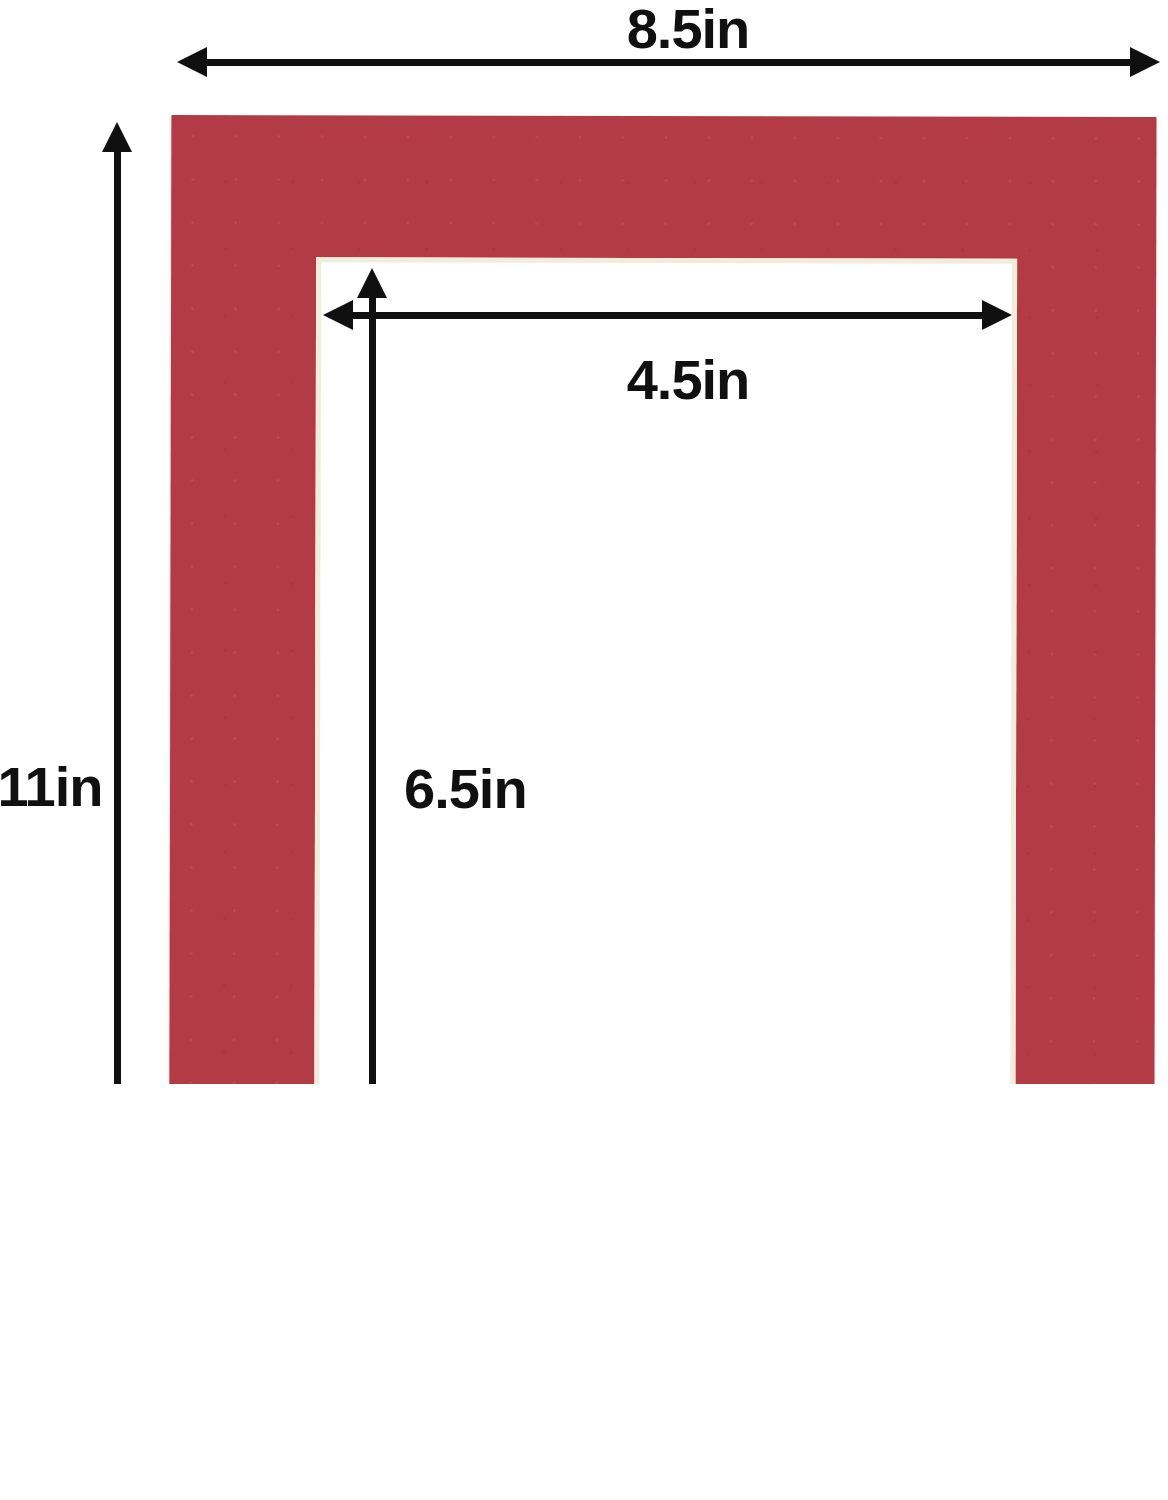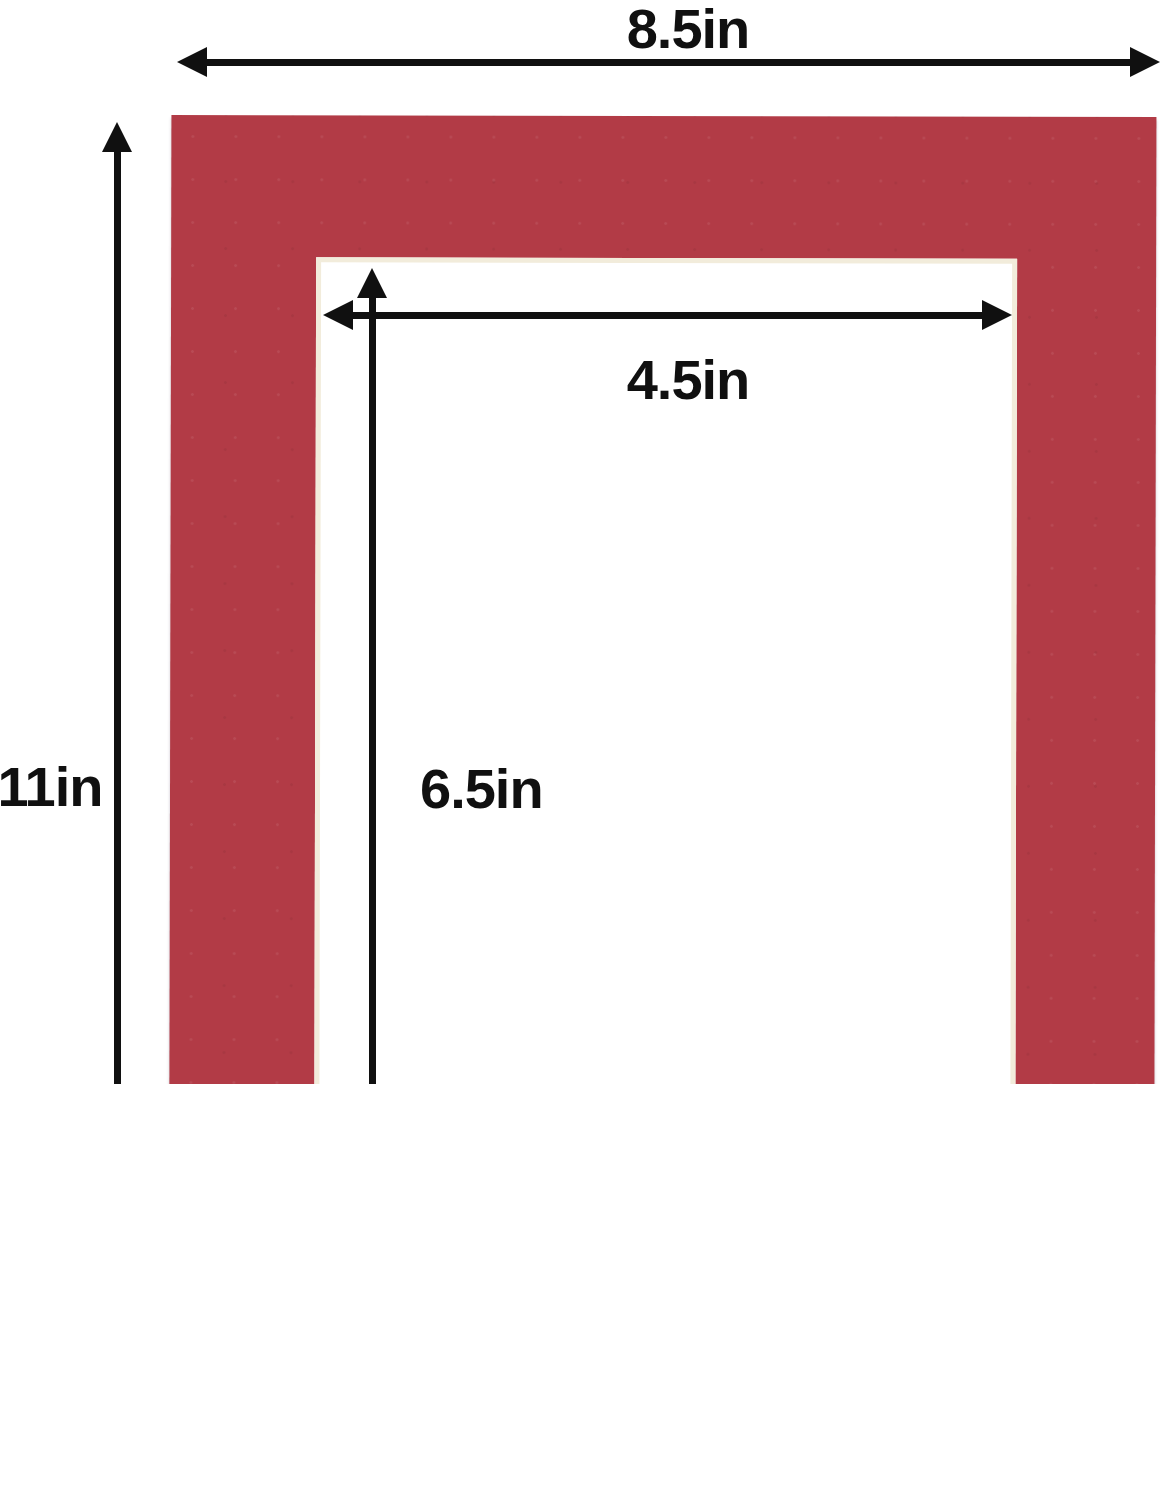--- a/index.html
+++ b/index.html
@@ -86,16 +86,16 @@
     <div class="dline" style="left:348px;top:312px;width:638px;height:7px;"></div>
     <div class="ah ah-left" style="left:323px;top:300px;"></div>
     <div class="ah ah-right" style="left:982px;top:300px;"></div>
     <div class="dim-label lbl-center" style="left:688px;top:368px;margin-top:11px;">4.5in</div>
   </div>
 
   <div>
     <div class="dline" style="left:369px;top:294px;width:7px;height:1022px;"></div>
     <div class="ah ah-up" style="left:357px;top:268px;"></div>
     <div class="ah ah-down" style="left:357px;top:1312px;"></div>
-    <div class="dim-label lbl-vcenter" style="left:420px;top:788px;">6.5in</div>
+    <div class="dim-label lbl-vcenter" style="left:404px;top:788px;">6.5in</div>
   </div>
 
 </div>
 
 </body></html>

